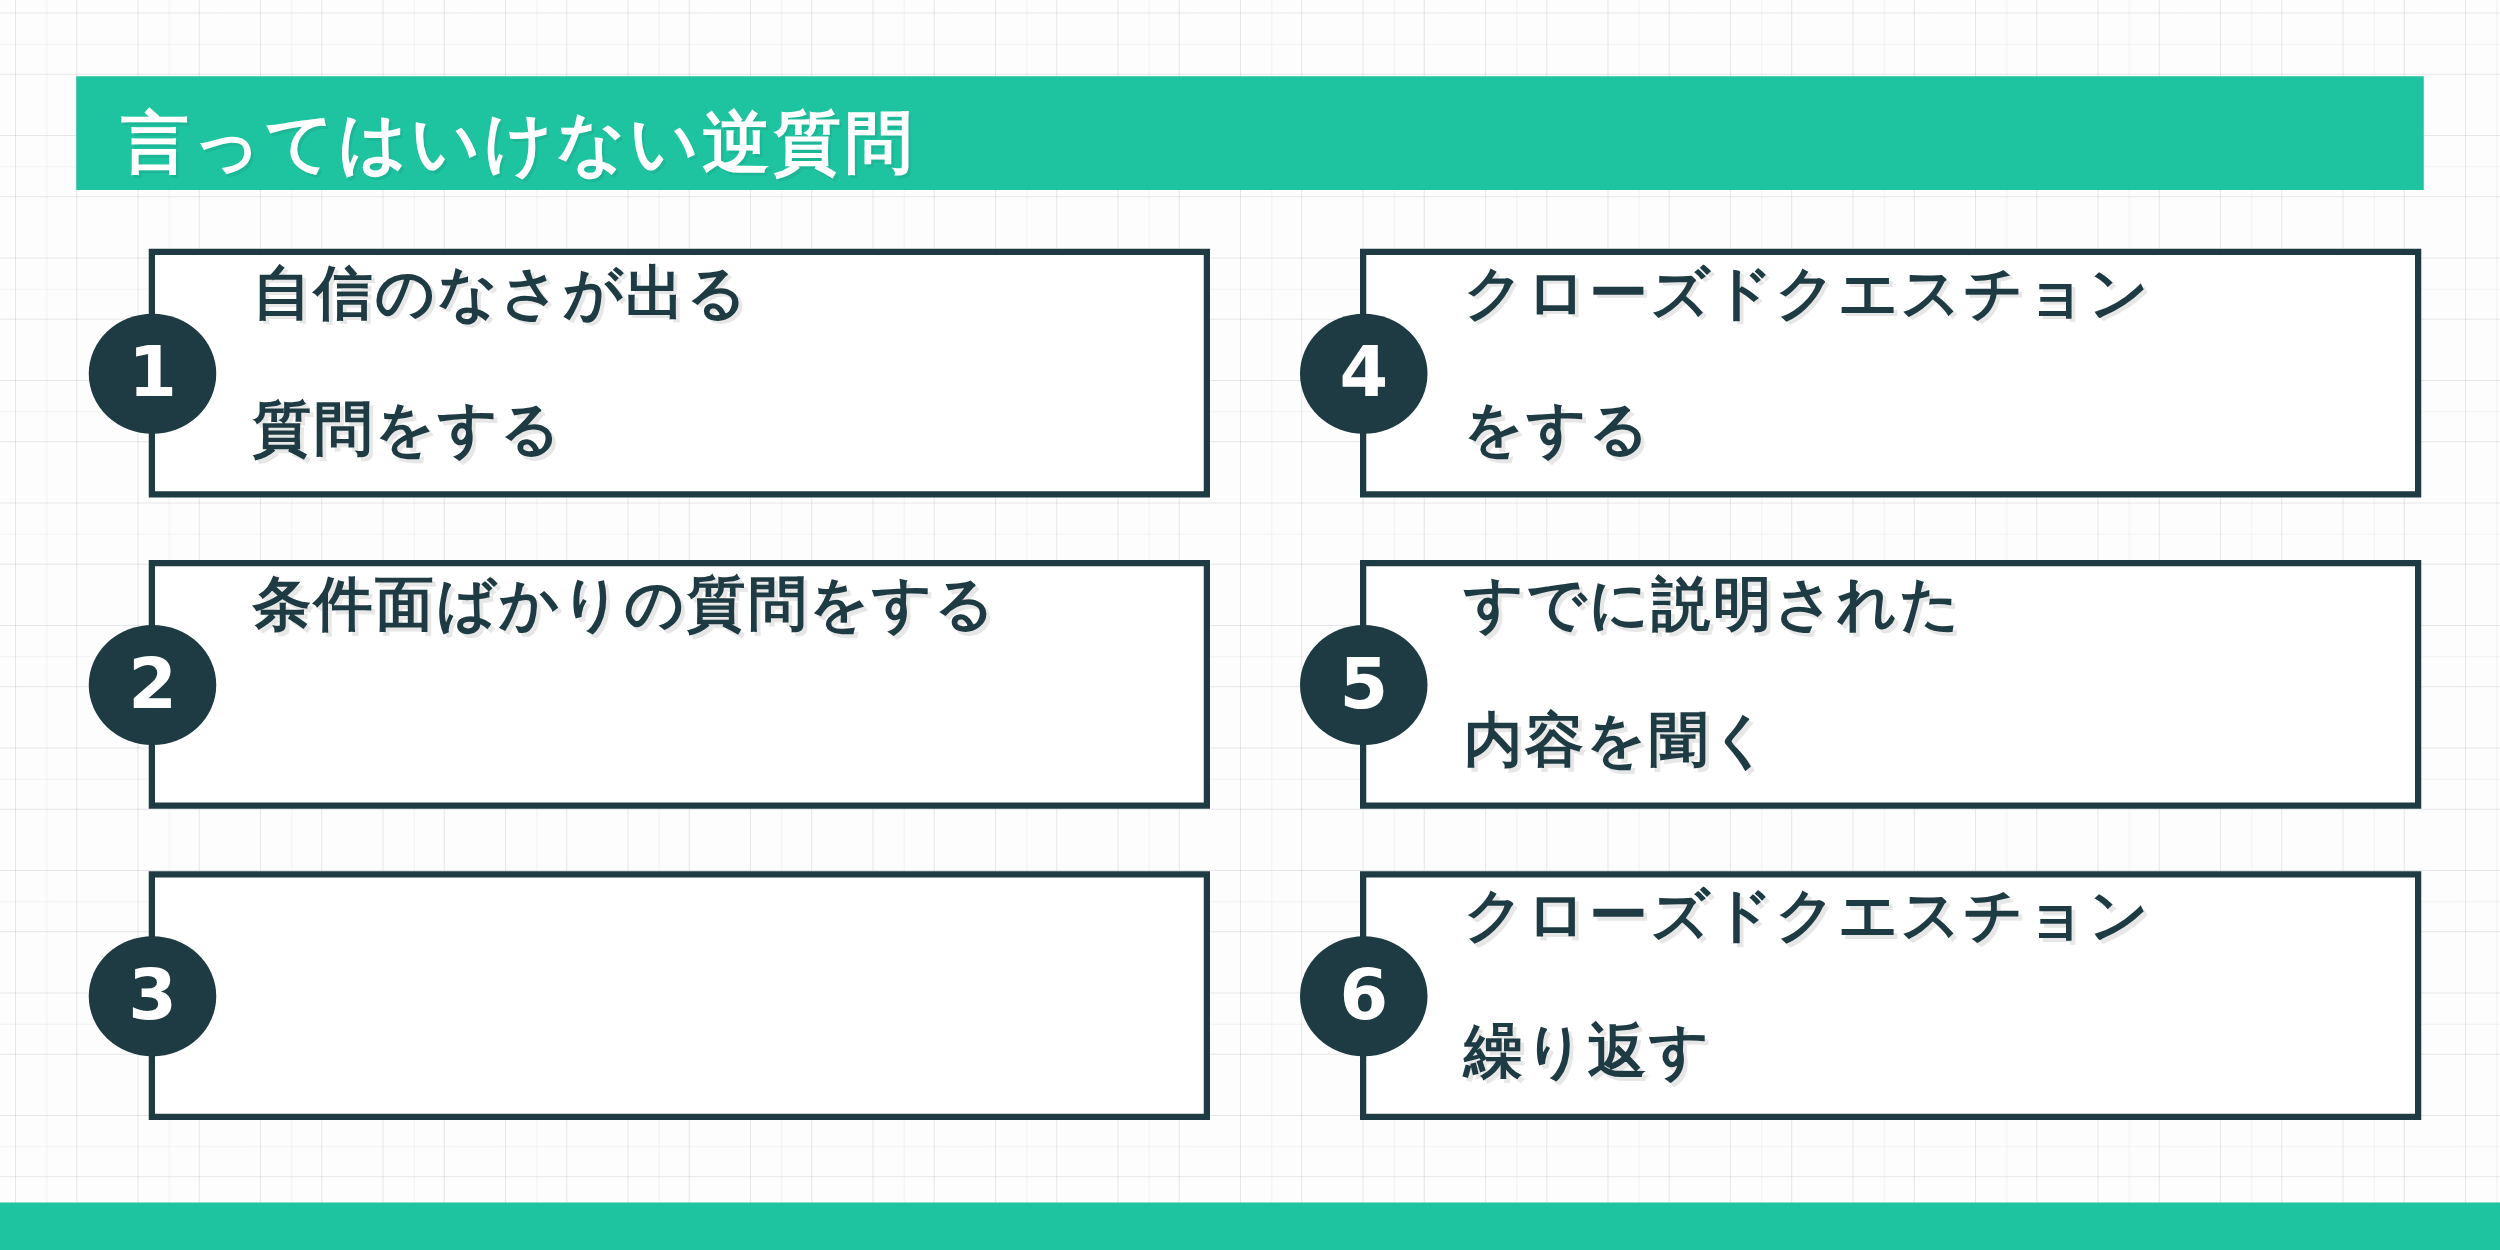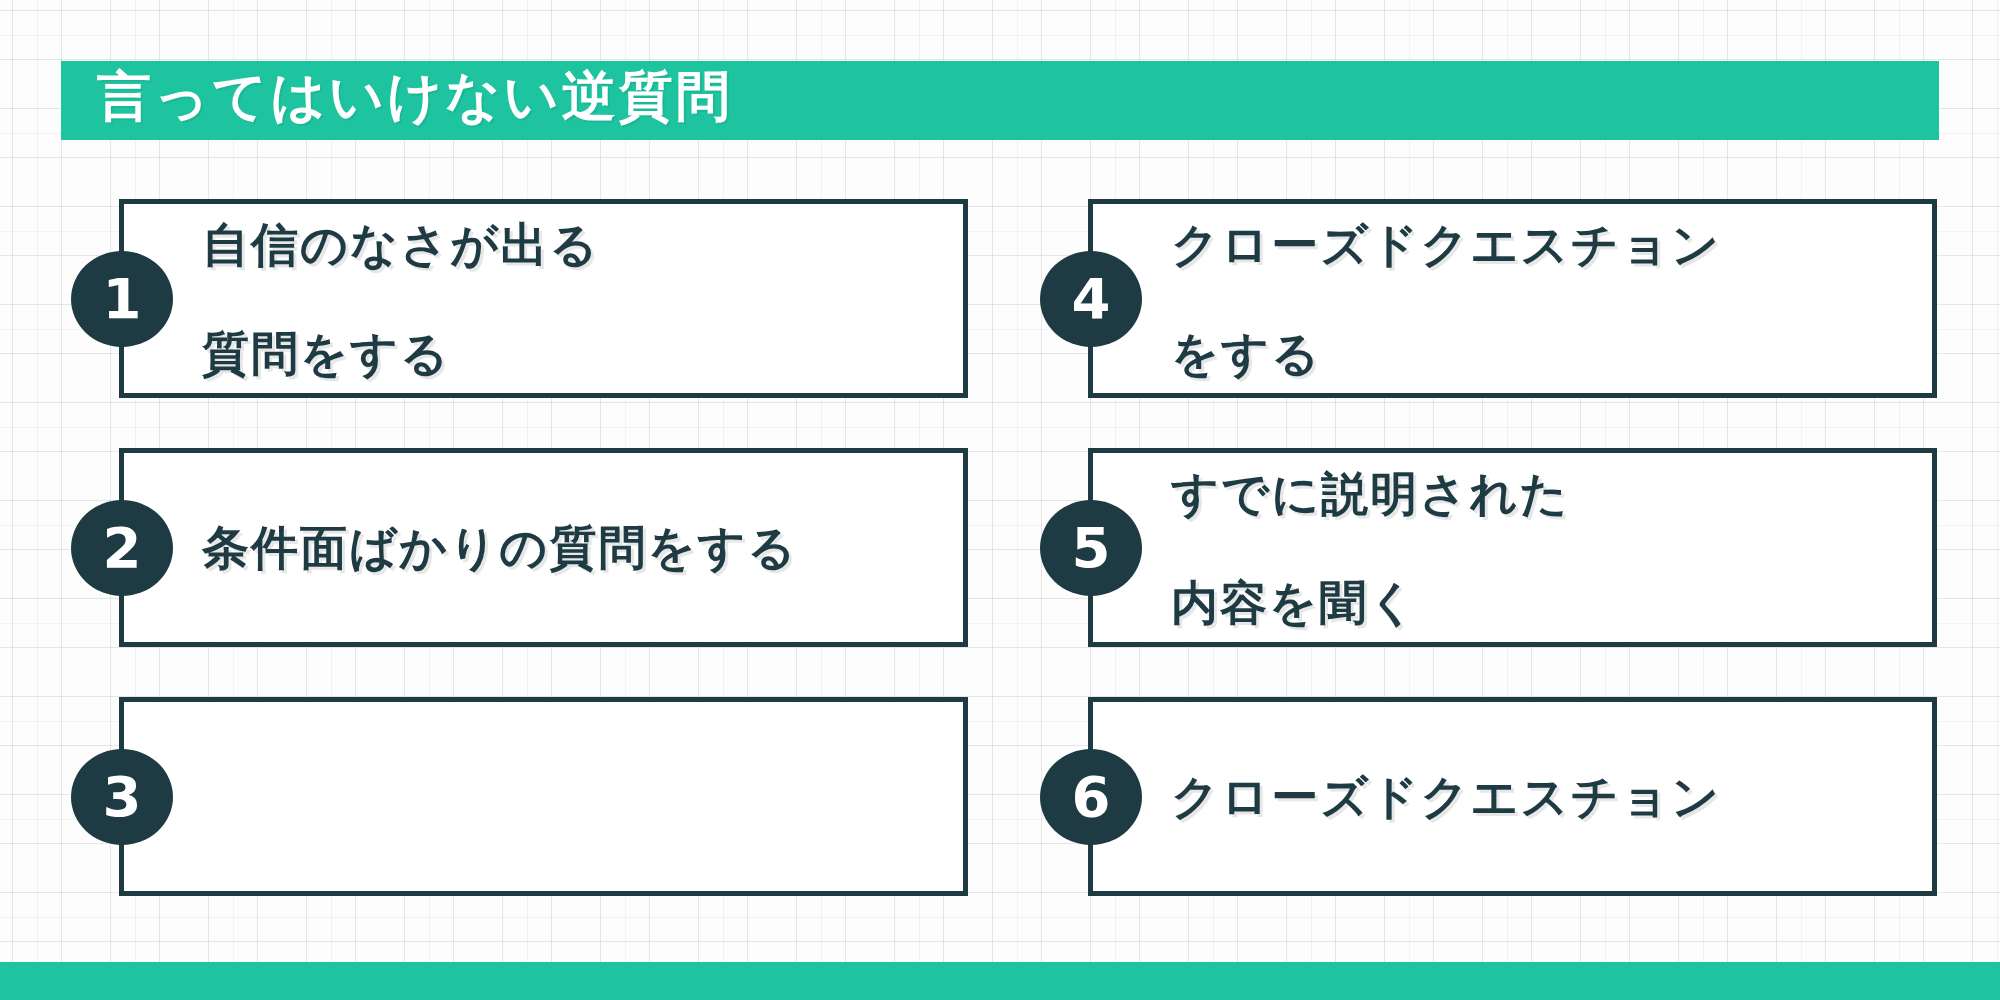--- a/index.html
+++ b/index.html
@@ -22,25 +22,25 @@
       linear-gradient(to bottom, rgba(150,150,162,0.10) 1px, transparent 1px);
     background-size: 49px 49px, 49px 49px, 98px 98px, 98px 98px;
     background-position: 12px 10px, 12px 10px, 37px 35px, 37px 35px;
   }
 
   .title-banner {
     position: absolute;
     left: 61px;
     top: 61px;
     width: 1878px;
-    height: 79px;
+    height: 91px;
     background: #1ec3a0;
     box-sizing: border-box;
     display: flex;
-    align-items: flex-start;
+    align-items: flex-end;
   }
   .title-banner .title-text {
     color: #ffffff;
     font-weight: bold;
     font-size: 54px;
     letter-spacing: 3px;
     padding-left: 36px;
     text-shadow: 2px 2px 0 rgba(0,0,0,0.06);
     white-space: nowrap;
   }
@@ -89,21 +89,21 @@
   }
 
   .box-text {
     position: absolute;
     left: 78px;
     top: 0;
     right: 10px;
     height: 100%;
     display: flex;
     flex-direction: column;
-    justify-content: center;
+    justify-content: flex-start;
     color: #1e3a42;
     font-weight: bold;
     font-size: 47px;
     line-height: 61px;
     letter-spacing: 2px;
     text-shadow: 3px 3px 0 rgba(120,120,130,0.18);
     white-space: nowrap;
     gap: 48px;
   }
 </style>
@@ -160,18 +160,19 @@
       <span>内容を聞く</span>
     </div>
   </div>
 
   <div class="item-box col-right row-3">
     <div class="num-circle">
       <span class="num">6</span>
     </div>
     <div class="box-text">
       <span>クローズドクエスチョン</span>
+      <span>繰り返す</span>
     </div>
   </div>
 
   <div class="bottom-bar"></div>
 
 </div>
 
 </body></html>

